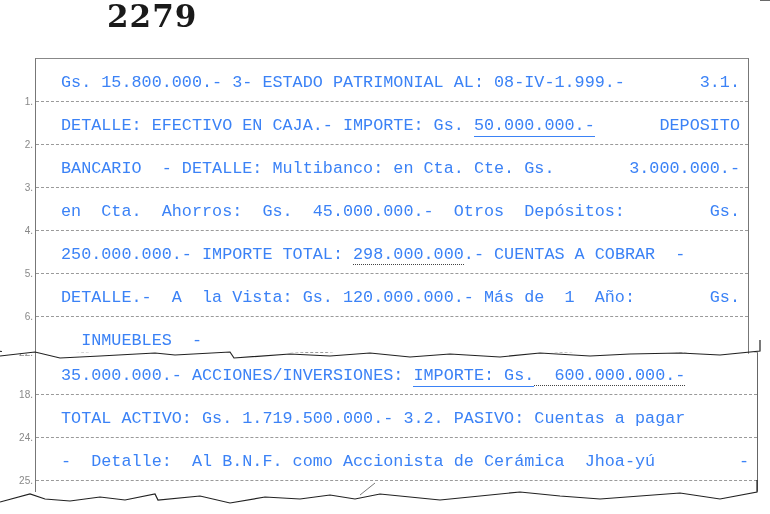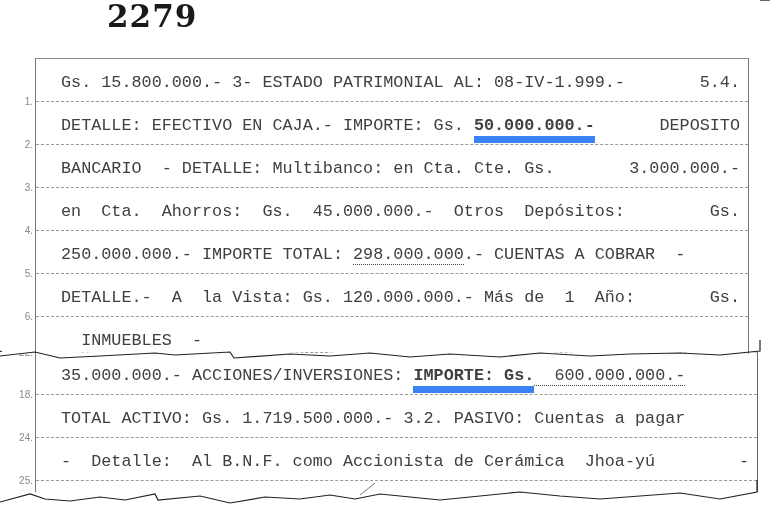--- a/index.html
+++ b/index.html
@@ -42,46 +42,46 @@
   .box-top { left: 35px; top: 58px; width: 712px; height: 300px; border-top: 1px solid #888; }
   .box-bottom { left: 35px; top: 0px; width: 721px; height: 140px; border-right: 1px solid #666; }
 
   .line {
     position: absolute; left: 0; right: 0;
     border-bottom: 1px dashed #9a9a9a;
     height: 42px;
   }
   .line-text {
     position: absolute; left: 25px; right: 8px; bottom: 9px;
-    font-size: 16.8px; white-space: nowrap; color: #404040;
+    font-size: 16.8px; white-space: nowrap; color: #3b82f6;
     display: flex; justify-content: space-between;
   }
   .line-text span { white-space: pre; }
-  .u { border-bottom: 7px solid #3b82f6; padding-bottom: 1px; font-weight: bold; }
+  .u { border-bottom: 1px solid #3b82f6; padding-bottom: 1px; }
   .u-dotted { border-bottom: 1px dotted #444; text-align: right; }
 
   .line-num {
     position: absolute; left: -27px; bottom: -6px; font-family: "Liberation Sans", sans-serif;
     font-size: 10px; color: #888; width: 24px; text-align: right;
   }
   .line-num::after { content: "."; }
 </style>
 </head>
 <body>
 
 <div class="frame-top"></div>
 
 <div class="fragment frag-top">
   <div class="page-number">2279</div>
 
   <div class="ruled-box box-top">
     <div class="line" style="top:0px;">
       <div class="line-text">
         <span>Gs. 15.800.000.- 3- ESTADO PATRIMONIAL AL: 08-IV-1.999.-</span>
-        <span>5.4.</span>
+        <span>3.1.</span>
       </div>
       <div class="line-num">1</div>
     </div>
 
     <div class="line" style="top:43px;">
       <div class="line-text">
         <span><span>DETALLE: EFECTIVO EN CAJA.- IMPORTE: Gs. </span><span class="u">50.000.000.-</span></span>
         <span> DEPOSITO</span>
       </div>
       <div class="line-num">2</div>

